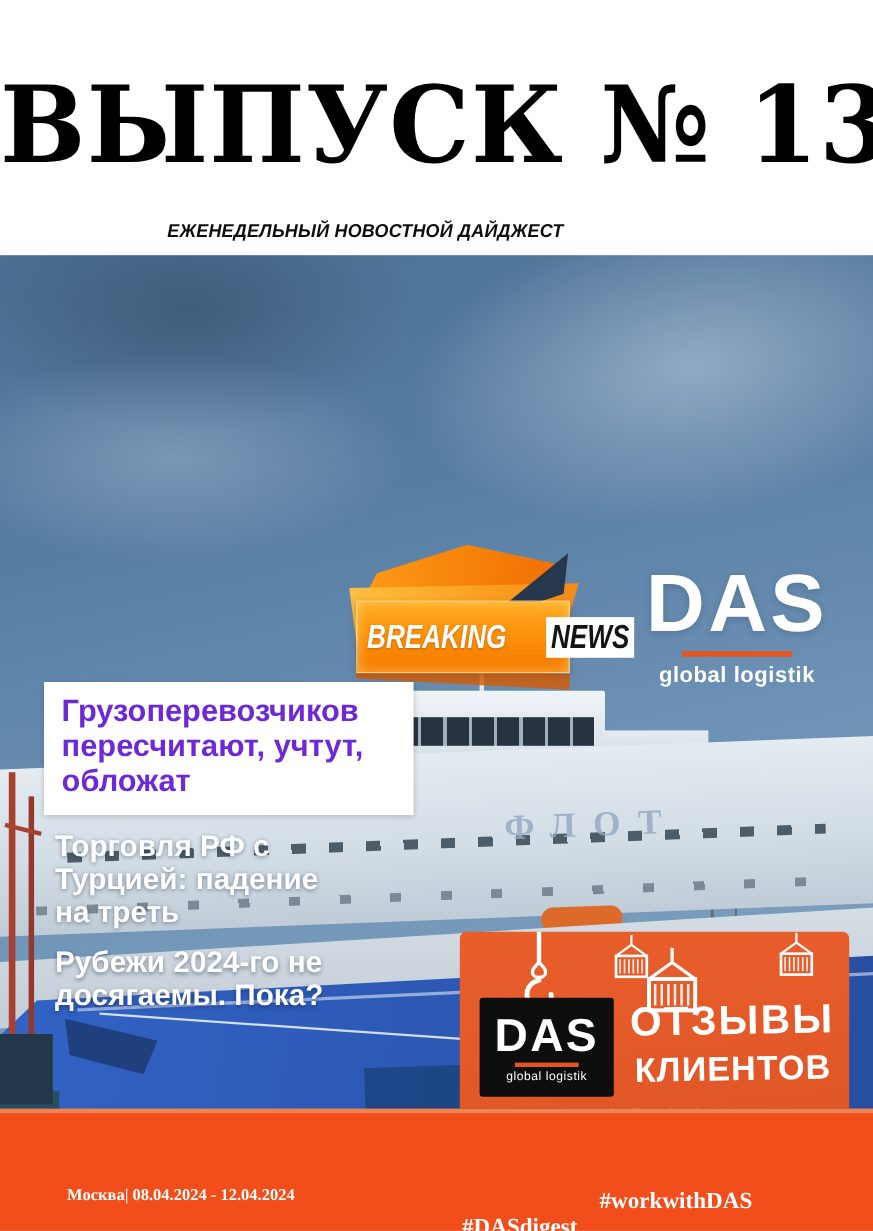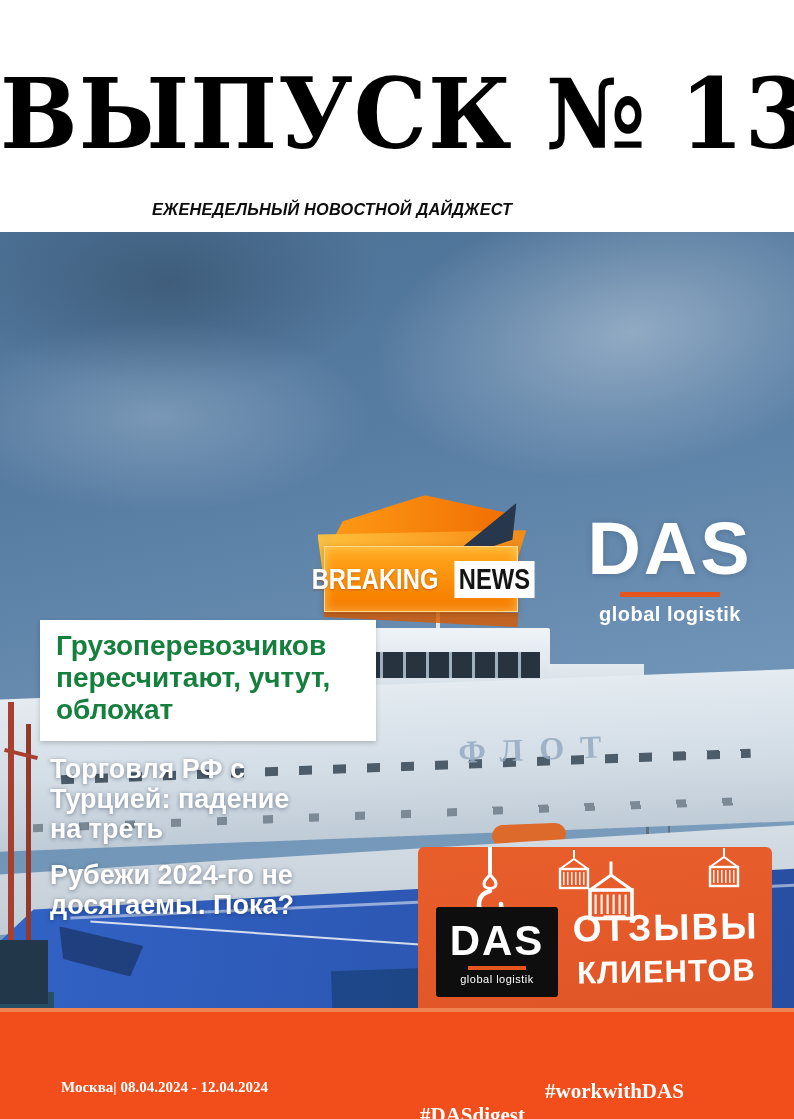--- a/index.html
+++ b/index.html
@@ -23,36 +23,36 @@
         background:linear-gradient(180deg,#e4ebf1 0%,#d3dde6 55%,#bfcbd6 100%);
         transform:rotate(-2.2deg);transform-origin:left top;}
   .band-name{position:absolute;left:468px;top:52px;font-family:"Liberation Serif",serif;font-weight:bold;
              font-size:32px;letter-spacing:16px;color:#96abc2;opacity:.85;}
 
   
   .breaking{position:absolute;left:316px;top:254px;width:208px;height:140px;z-index:6;}
   .bn-band{position:absolute;left:8px;top:60px;width:192px;height:64px;
            background:linear-gradient(180deg,#ffab22 0%,#fb8b05 60%,#f57900 100%);
            border:1px solid #ffd98c;box-shadow:0 2px 6px rgba(120,50,0,.35),inset 0 0 12px rgba(255,240,150,.5);
-           display:flex;align-items:center;justify-content:center;gap:2px;}
+           display:flex;align-items:center;justify-content:flex-start;gap:22px;font-style:italic;}
   .bn-w1{color:#fff;font-size:27px;font-weight:bold;transform:scale(.88,1.12);
          text-shadow:0 1px 2px rgba(150,60,0,.5);}
   .bn-w2{background:#fff;color:#141414;font-size:27px;font-weight:bold;padding:1px 5px;
          transform:scale(.88,1.12);}
 
   
   .daslogo{position:absolute;left:575px;top:280px;width:190px;text-align:center;color:#fff;z-index:6;}
   .das-word{font-size:74px;font-weight:bold;letter-spacing:3px;line-height:1;
             text-shadow:0 1px 6px rgba(30,50,70,.25);}
   .das-rule{width:100px;height:5px;background:#e7551f;margin:6px auto;}
   .das-tag{font-size:20px;font-weight:bold;letter-spacing:.5px;}
 
   
   .leadbox{position:absolute;left:40px;top:388px;width:336px;box-sizing:border-box;background:#fff;
-           padding:10px 16px 14px;font-size:28px;font-weight:bold;line-height:1.15;color:#15803d;
+           padding:10px 16px 14px;font-size:28px;font-weight:bold;line-height:1.15;color:#6d28d9;
            white-space:pre-line;z-index:7;box-shadow:0 2px 5px rgba(0,0,0,.2);}
   .hl{position:absolute;color:#fff;font-weight:bold;font-size:27px;line-height:30px;white-space:pre-line;
       text-shadow:0 1px 4px rgba(10,25,50,.45);z-index:7;}
   .hl0{left:50px;top:522px;} .hl1{left:50px;top:628px;}
   .hl2{left:48px;top:714px;}
 
   
   .reviews{position:absolute;left:418px;top:615px;width:354px;height:198px;border-radius:6px;
            background:linear-gradient(175deg,#e85e2b,#df5426);z-index:7;}
   .rv-deco{position:absolute;left:0;top:0;width:354px;height:198px;}

